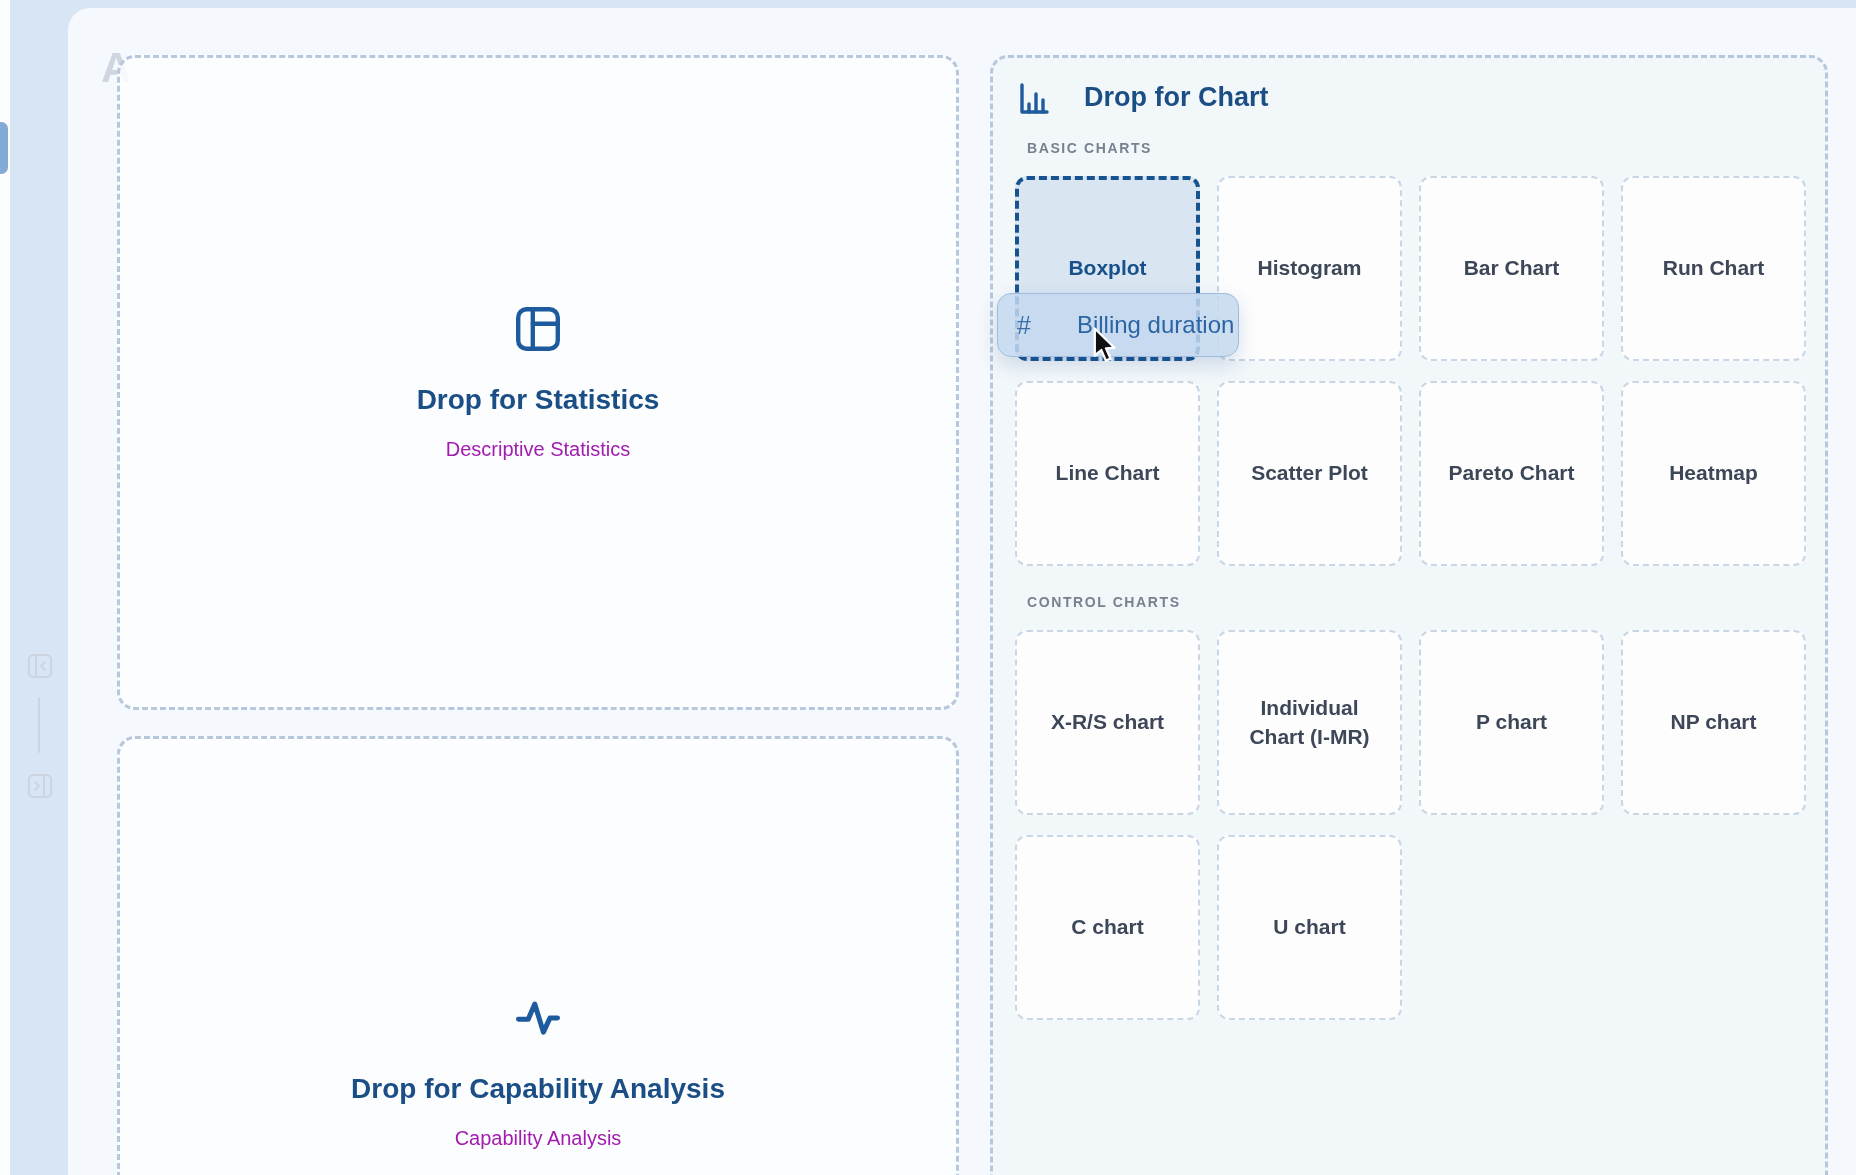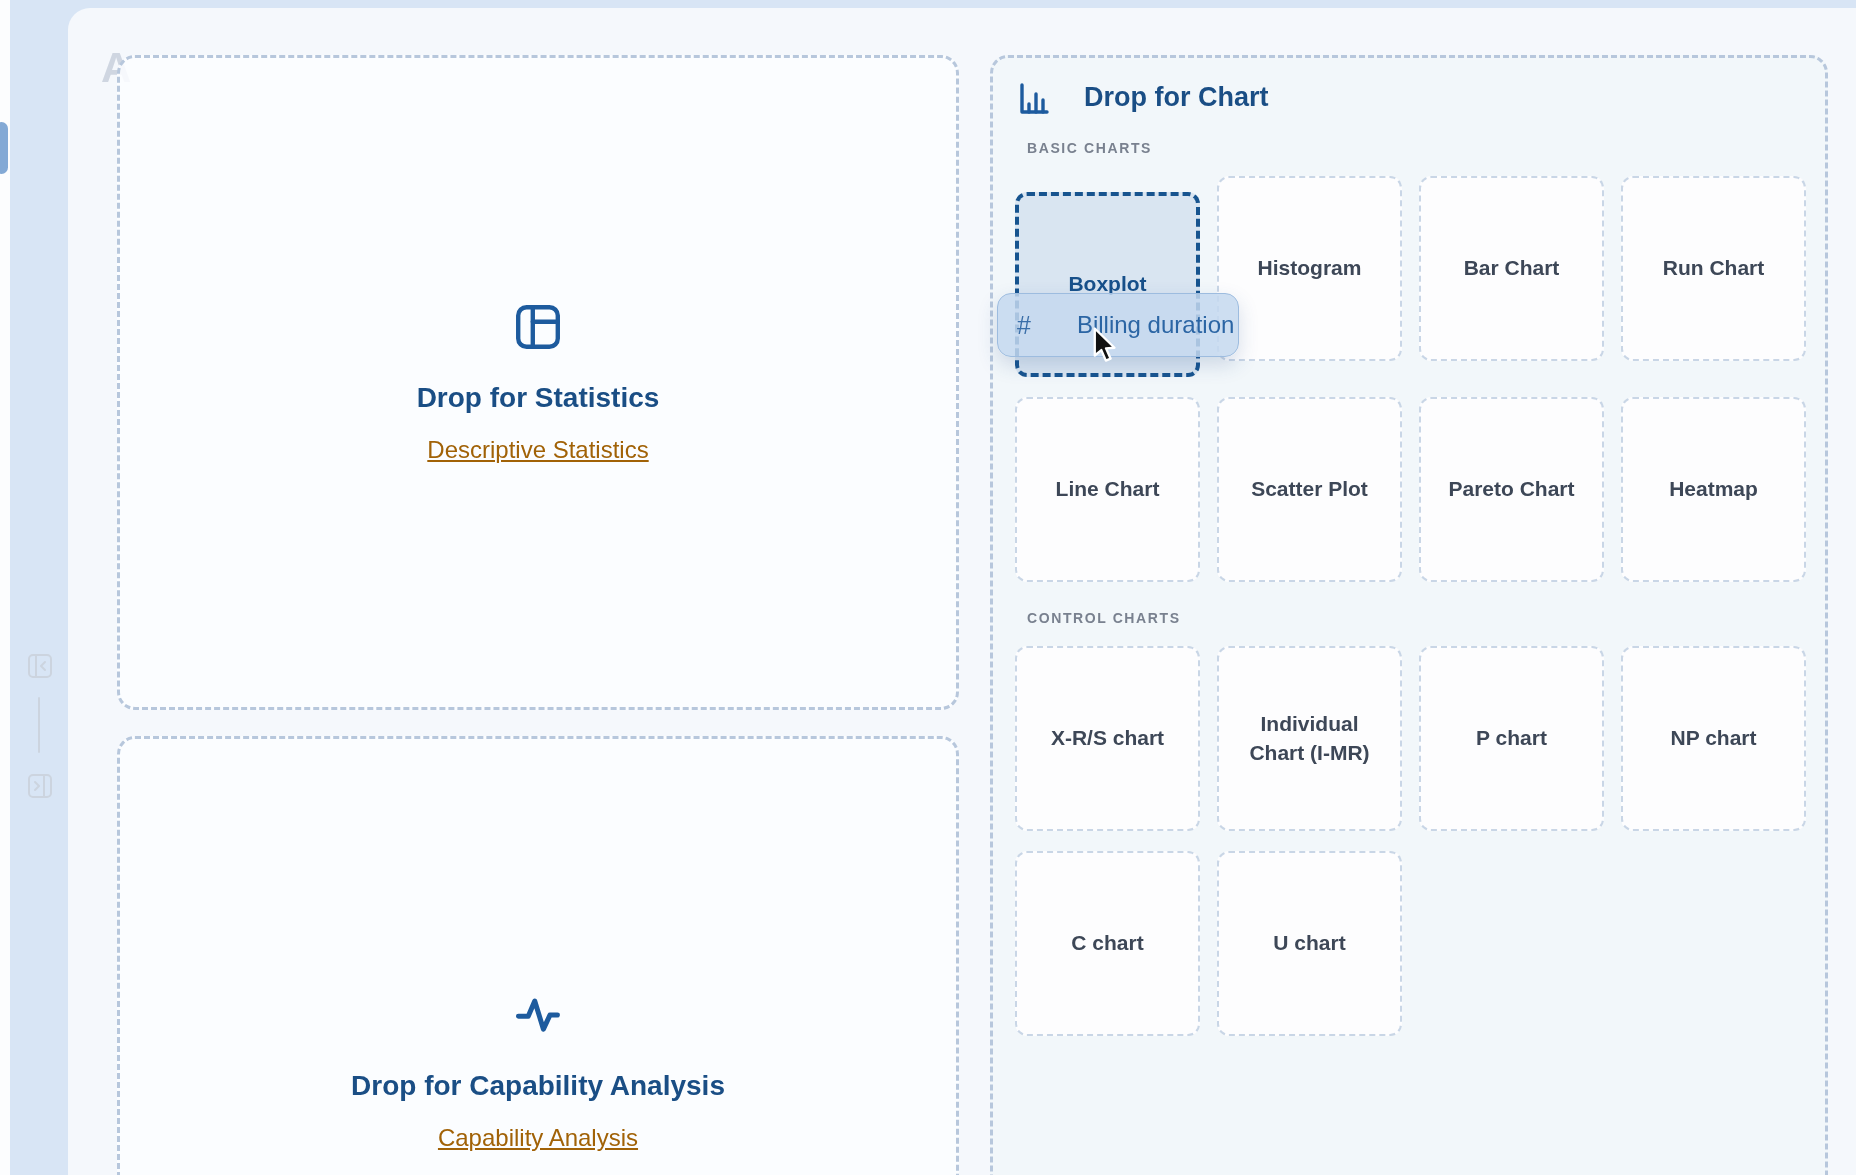--- a/index.html
+++ b/index.html
@@ -36,21 +36,21 @@
     position:absolute; z-index:2;
     background:rgba(252,253,255,0.88);
     border:3px dashed #b7c7dc; border-radius:18px;
     display:flex; flex-direction:column; align-items:center; justify-content:center;
     text-align:center;
   }
   .zone-stats { left:117px; top:55px; width:842px; height:655px; }
   .zone-capability { left:117px; top:736px; width:842px; height:668px; }
   .zone-icon { color:#1d5b9e; margin-bottom:26px; }
   .zone-title { font-size:28px; font-weight:bold; color:#1a4e85; margin-bottom:22px; }
-  .zone-subtitle { font-size:24px; color:#a16207;text-decoration:underline; }
+  .zone-subtitle { font-size:20px; color:#a21caf; }
 
   
   .chart-panel {
     position:absolute; left:990px; top:55px; width:838px; height:1305px; z-index:2;
     background:rgba(241,246,250,0.92);
     border:3px dashed #b7c7dc; border-radius:18px;
     padding:24px 22px 0 22px;
   }
   .panel-header { display:flex; align-items:flex-start; gap:33px; margin-bottom:22px; }
   .panel-header .hicon { color:#1d5b9e; display:flex; }
@@ -65,21 +65,21 @@
     margin-bottom:26px;
   }
   .tile {
     width:185px; height:185px; background:#fdfdfe;
     border:2px dashed #c9d6e6; border-radius:12px;
     display:flex; align-items:center; justify-content:center; text-align:center;
     font-size:21px; font-weight:bold; color:#3d4757; line-height:1.35;
     padding:0 14px;
   }
   .tile.active {
-    background:#d9e5f1; border:4px dashed #17548f; color:#17508a;margin-top:16px;
+    background:#d9e5f1; border:4px dashed #17548f; color:#17508a;
   }
 
   
   .drag-chip {
     position:absolute; left:997px; top:293px; width:242px; height:64px; z-index:6;
     background:rgba(196,216,238,0.85);
     border:1px solid #9dbcdf; border-radius:14px;
     box-shadow:0 8px 20px rgba(40,80,140,0.18);
     display:flex; align-items:center; padding-left:19px;
   }

